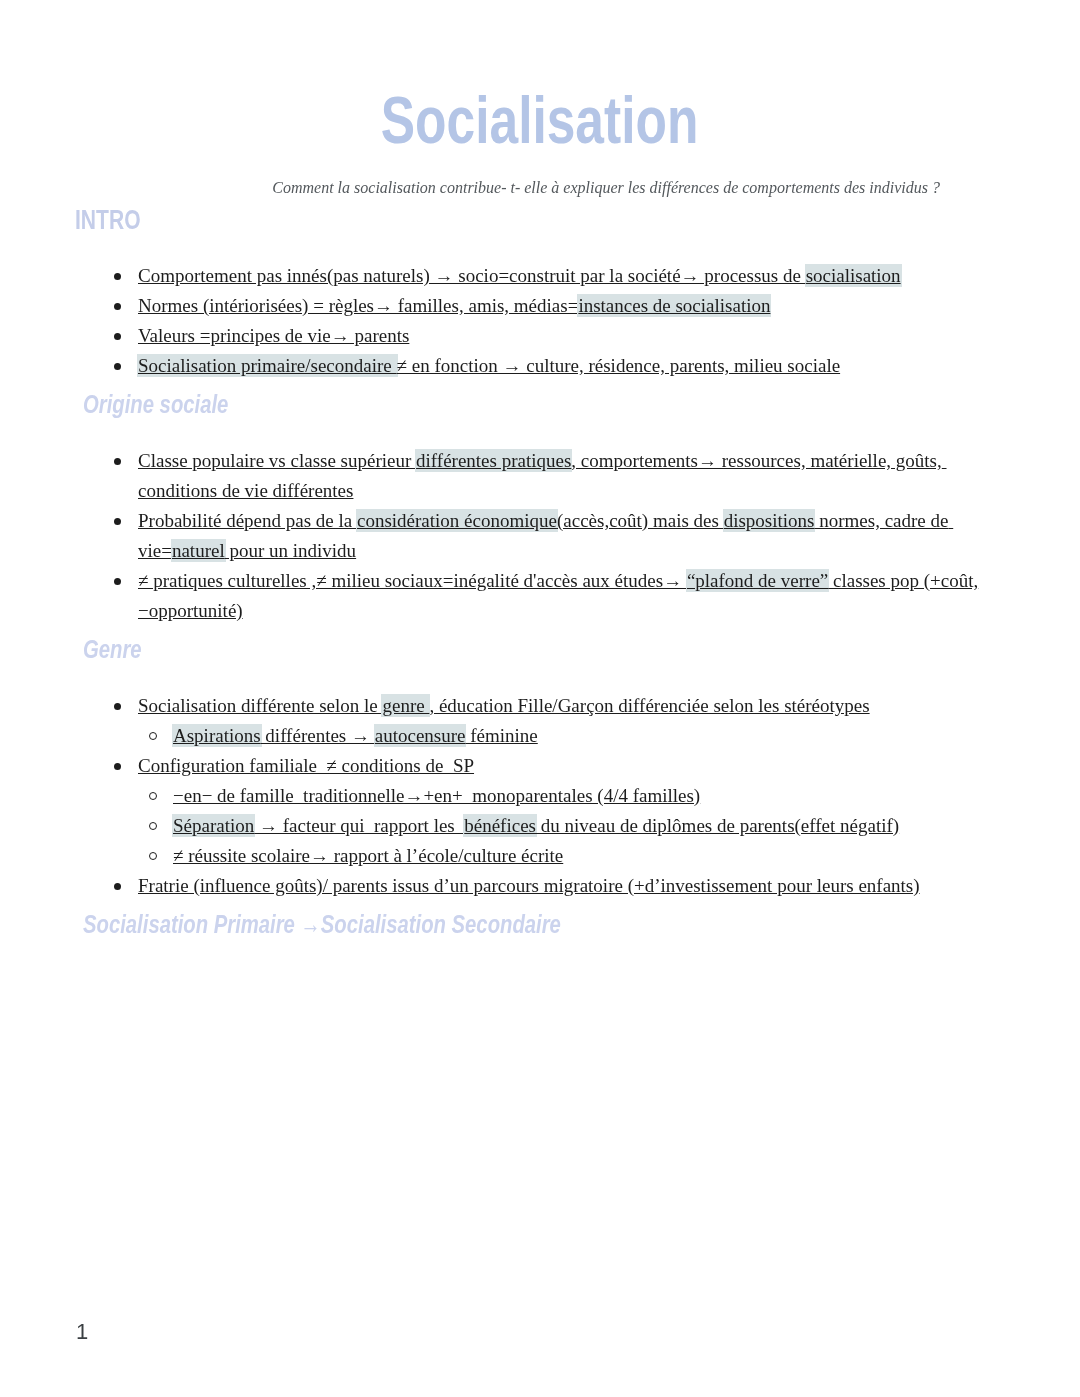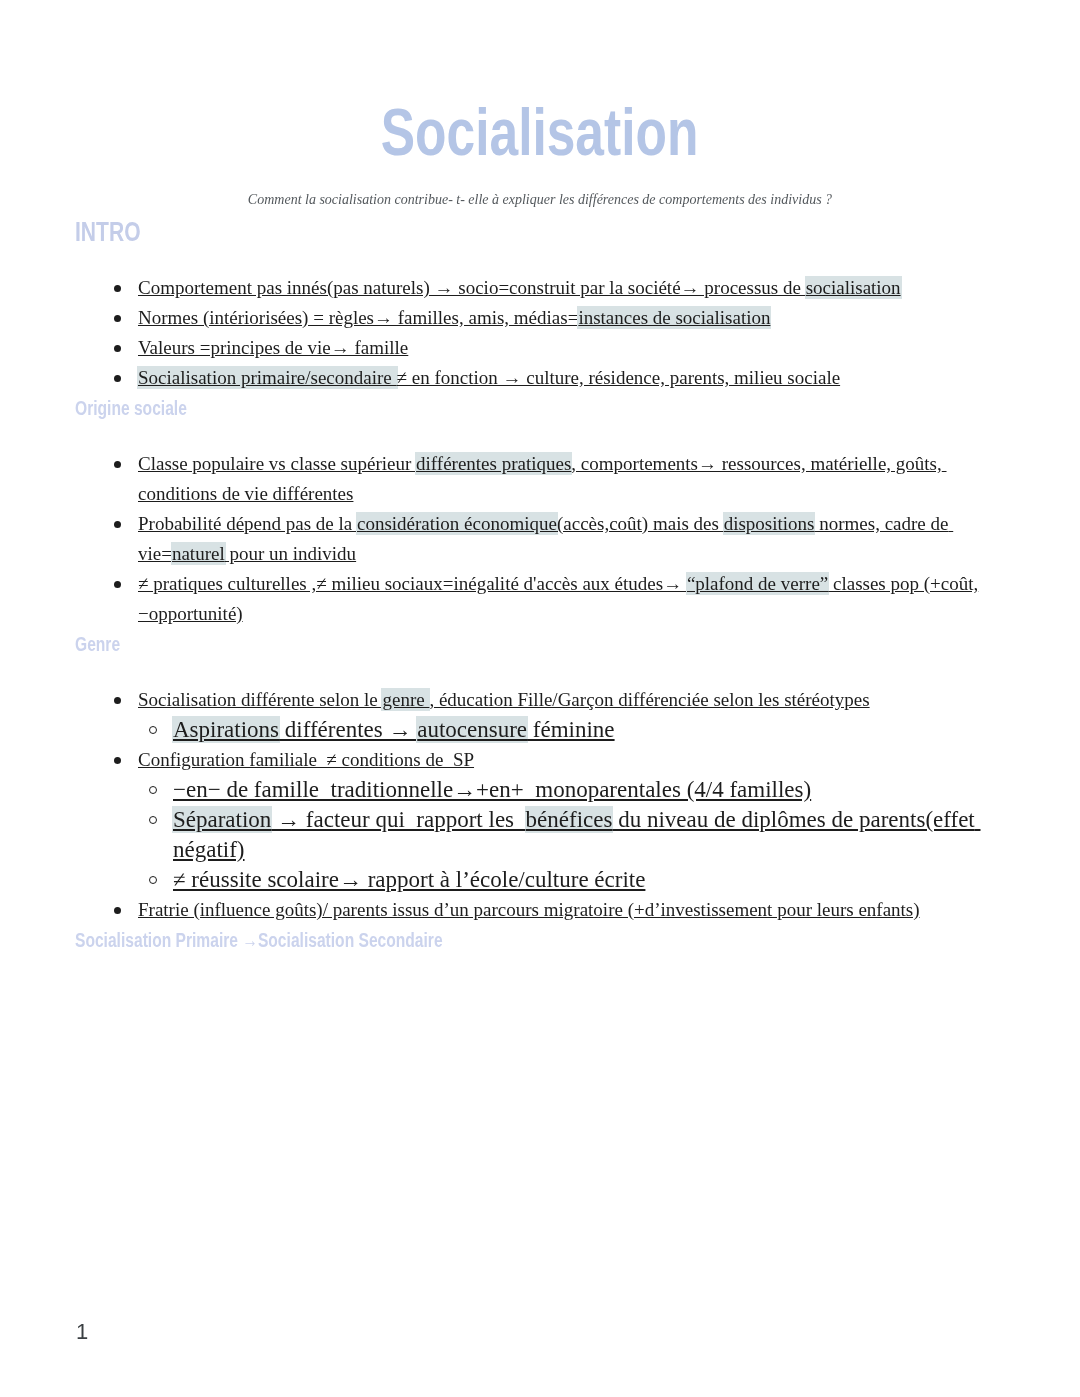--- a/index.html
+++ b/index.html
@@ -11,21 +11,21 @@
     --subtitle-gray:#53585c;
     --pagenum-gray:#3a3f42;
   }
   html,body{margin:0;padding:0;background:#ffffff;}
   .page{
     position:relative;
     width:1080px;
     height:1397px;
     background:#ffffff;
     box-sizing:border-box;
-    padding:16px 75px;
+    padding:4px 75px;
     overflow:hidden;
     font-family:"Liberation Serif","DejaVu Serif",serif;
     color:var(--body-text);
   }
   .condensed{
     display:inline-block;
     font-family:"Liberation Sans","DejaVu Sans",sans-serif;
     font-weight:700;
     transform:scaleX(0.78);
     transform-origin:0 50%;
@@ -36,58 +36,59 @@
     text-align:center;
     font-size:66px;
     line-height:68px;
     font-weight:700;
     color:var(--title-blue);
   }
   h1.doc-title .condensed{transform-origin:50% 50%;}
   p.subtitle{
     margin:16px auto 0 auto;
     width:800px;
-    text-align:center;
+    text-align:right;
     font-style:italic;
-    font-size:14px;
+    font-size:16px;
     line-height:34px;
     color:var(--subtitle-gray);
     font-weight:400;
   }
   h2.sec{
     margin:0;
     font-size:27px;
     line-height:30px;
     color:var(--heading-blue);
     font-weight:700;
     text-decoration:underline;
   }
   h3.subsec{
-    margin:0;
-    font-size:20px;
+    margin:8px;
+    font-size:26px;
     line-height:30px;
     color:var(--subheading-blue);
     font-weight:700;
+    font-style:italic;
   }
   .mt-intro{margin-top:50px;}
   .mt-sp{margin-top:46px;}
   .mt-origine{margin-top:26px;}
   .mt-genre{margin-top:20px;}
   .mt-bottom{margin-top:44px;}
   ul.blist{
     list-style:none;
     margin:26px 0 0 0;
     padding:0 0 0 36px;
     font-size:19px;
     line-height:30px;
   }
   ul.blist ul.blist{
     margin:0;
     padding-left:35px;
-    font-size:23px;
+    font-size:19px;
   }
   ul.blist li{
     position:relative;
     padding-left:27px;
     white-space:pre-wrap;
     text-decoration:underline;
   }
   ul.blist > li::before{
     content:"";
     position:absolute;
@@ -126,21 +127,21 @@
 
   <h1 class="doc-title"><span class="condensed">Socialisation</span></h1>
 
   <p class="subtitle">Comment la socialisation contribue- t- elle à expliquer les différences de comportements des individus ?</p>
 
   <h2 class="sec mt-intro"><span class="condensed">INTRO</span></h2>
 
   <ul class="blist">
     <li><span>Comportement pas innés(pas naturels) → socio=construit par la société→ processus de </span><span class="hl">socialisation</span></li>
     <li><span>Normes (intériorisées) = règles→ familles, amis, médias=</span><span class="hl">instances de socialisation</span></li>
-    <li><span>Valeurs =principes de vie→ famille</span></li>
+    <li><span>Valeurs =principes de vie→ parents</span></li>
     <li><span class="hl">Socialisation primaire/secondaire </span><span>≠ en fonction → culture, résidence, parents, milieu sociale</span></li>
   </ul>
 
 
   <h3 class="subsec mt-origine"><span class="condensed">Origine sociale</span></h3>
 
   <ul class="blist">
     <li><span>Classe populaire vs classe supérieur </span><span class="hl">différentes pratiques</span><span>, comportements→ ressources, matérielle, goûts, conditions de vie différentes</span></li>
     <li><span>Probabilité dépend pas de la </span><span class="hl">considération économique</span><span>(accès,coût) mais des </span><span class="hl">dispositions</span><span> normes, cadre de vie=</span><span class="hl">naturel</span><span> pour un individu</span></li>
     <li><span>≠ pratiques culturelles ,≠ milieu sociaux=inégalité d'accès aux études→ </span><span class="hl">“plafond de verre”</span><span> classes pop (+coût,−opportunité)</span></li>

